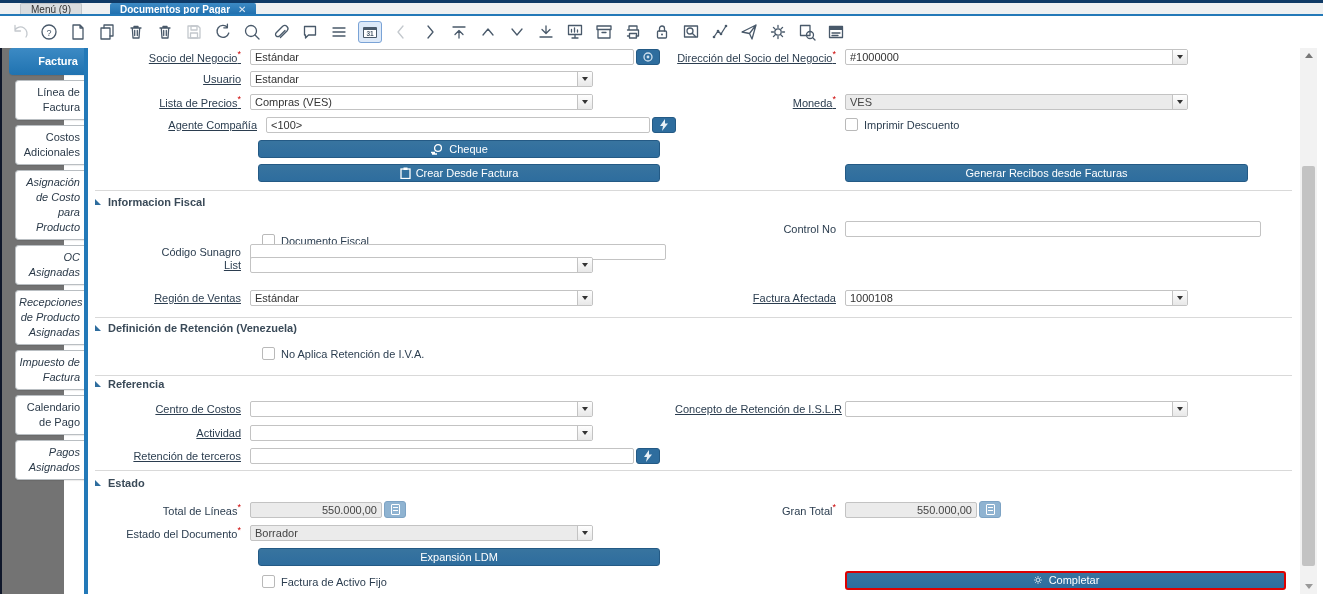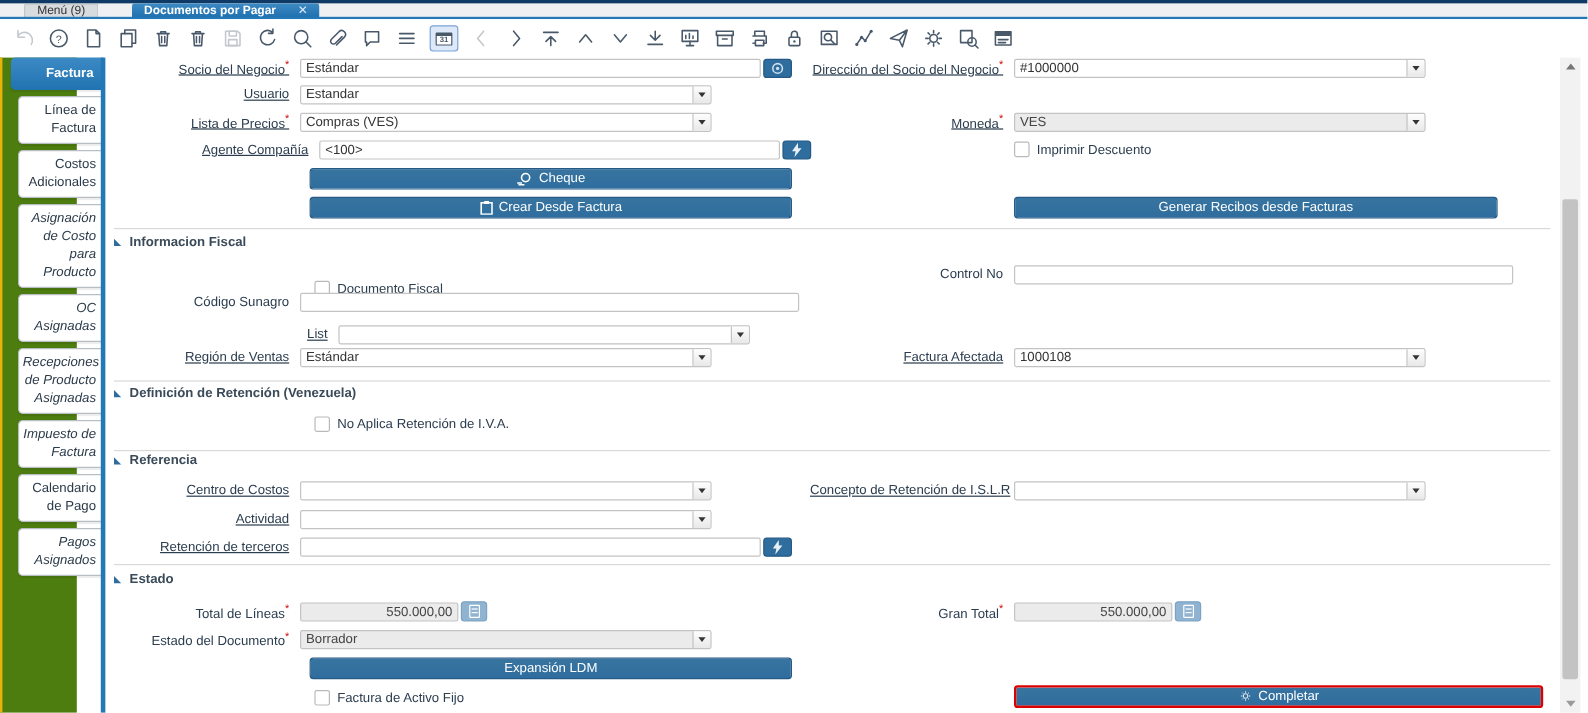--- a/index.html
+++ b/index.html
@@ -7,38 +7,38 @@
     font-family:"Liberation Sans", sans-serif; background:#fff; }
   #app { position:relative; width:1323px; height:594px; background:#fff; }
 
   
   #topstrip { position:absolute; left:0; top:0; width:1323px; height:3px; background:#0f3a66; }
   #tabbar { position:absolute; left:0; top:3px; width:1323px; height:11px; background:#eef0f1; }
   #tabbar-underline { position:absolute; left:0; top:14px; width:1323px; height:2px; background:#2379b8; }
   .wtab { position:absolute; top:0; height:12px; display:flex; align-items:center;
     font-size:10px; padding:0 10px; border-radius:2px 2px 0 0; }
   #wtab-menu { left:20px; background:#d9dcde; color:#333; border:1px solid #c2c6c9; border-bottom:none; }
-  #wtab-doc { left:110px; background:linear-gradient(#3c8ac4,#1f6fae); color:#fff; font-weight:bold;gap:10px; }
+  #wtab-doc { left:110px; background:linear-gradient(#3c8ac4,#1f6fae); color:#fff; font-weight:bold; }
   #wtab-doc .x { margin-left:8px; font-weight:normal; font-size:10px; color:#dfeaf4; }
 
   
   #toolbar { position:absolute; left:0; top:16px; width:1323px; height:32px; background:#fff;
     display:flex; align-items:center; gap:9px; padding-left:10px; }
   .ti { width:20px; height:20px; display:flex; align-items:center; justify-content:center; }
   .ti svg { stroke:#49596a; fill:none; stroke-width:1.3; stroke-linecap:round; stroke-linejoin:round; }
   .ti.dis svg { stroke:#c3c8cd; }
   .ti .fil { fill:#49596a; stroke:none; }
   #cal-icon { width:24px; height:22px; border:1px solid #7aa3d6; background:#dde9f8; border-radius:3px;
     display:flex; flex-direction:column; align-items:center; justify-content:center; }
   #cal-icon .cb { width:14px; height:11px; border:1.2px solid #49596a; border-top:3px solid #49596a;
     border-radius:1px; font-size:6.5px; color:#49596a; text-align:center; line-height:8px; font-weight:bold; }
 
   
-  #sidebar { position:absolute; left:0; top:48px; width:64px; height:546px; background:#4d7c0f;
-    border-left:2px solid #eab308; }
+  #sidebar { position:absolute; left:0; top:48px; width:64px; height:546px; background:#737373;
+    border-left:2px solid #0f172a; }
   #sidebar-bluebar { position:absolute; left:84px; top:48px; width:4px; height:546px; background:#2379b8; }
   .stab { position:relative; margin:0 0 5px 13px; width:71px; background:#fff;
     border:1px solid #b9bec2; border-right:none; border-radius:4px 0 0 4px;
     padding:4px 6px 4px 3px; font-size:11px; color:#2b3a49; text-align:right; line-height:15px;
     box-shadow:0 1px 1px rgba(0,0,0,.08); }
   .stab.it { font-style:italic; }
   .stab.active { margin-left:7px; width:77px; background:linear-gradient(#3c8ac4,#2073b1); color:#fff;
     border:none; font-weight:bold; padding:6px 8px 6px 3px; }
 
   
@@ -379,21 +379,21 @@
       <div class="fld" style="width:416px;">
           <span></span>
         </div>
     </div>
     <div class="frow" style="left:0;top:195px;">
       <div class="lbl"><span>Código Sunagro</span></div>
       <div class="fld" style="width:416px;">
           <span></span>
         </div>
     </div>
-    <div class="frow" style="left:0;top:222px;padding-left:32px;">
+    <div class="frow" style="left:0;top:208px;">
       <div class="lbl u"><span>List</span></div>
       <div class="fld w410">
           <span></span>
           <span class="dd"></span>
         </div>
     </div>
     <div class="frow" style="left:0;top:241px;">
       <div class="lbl u"><span>Región de Ventas</span></div>
       <div class="fld w410">
           <span>Estándar</span>

